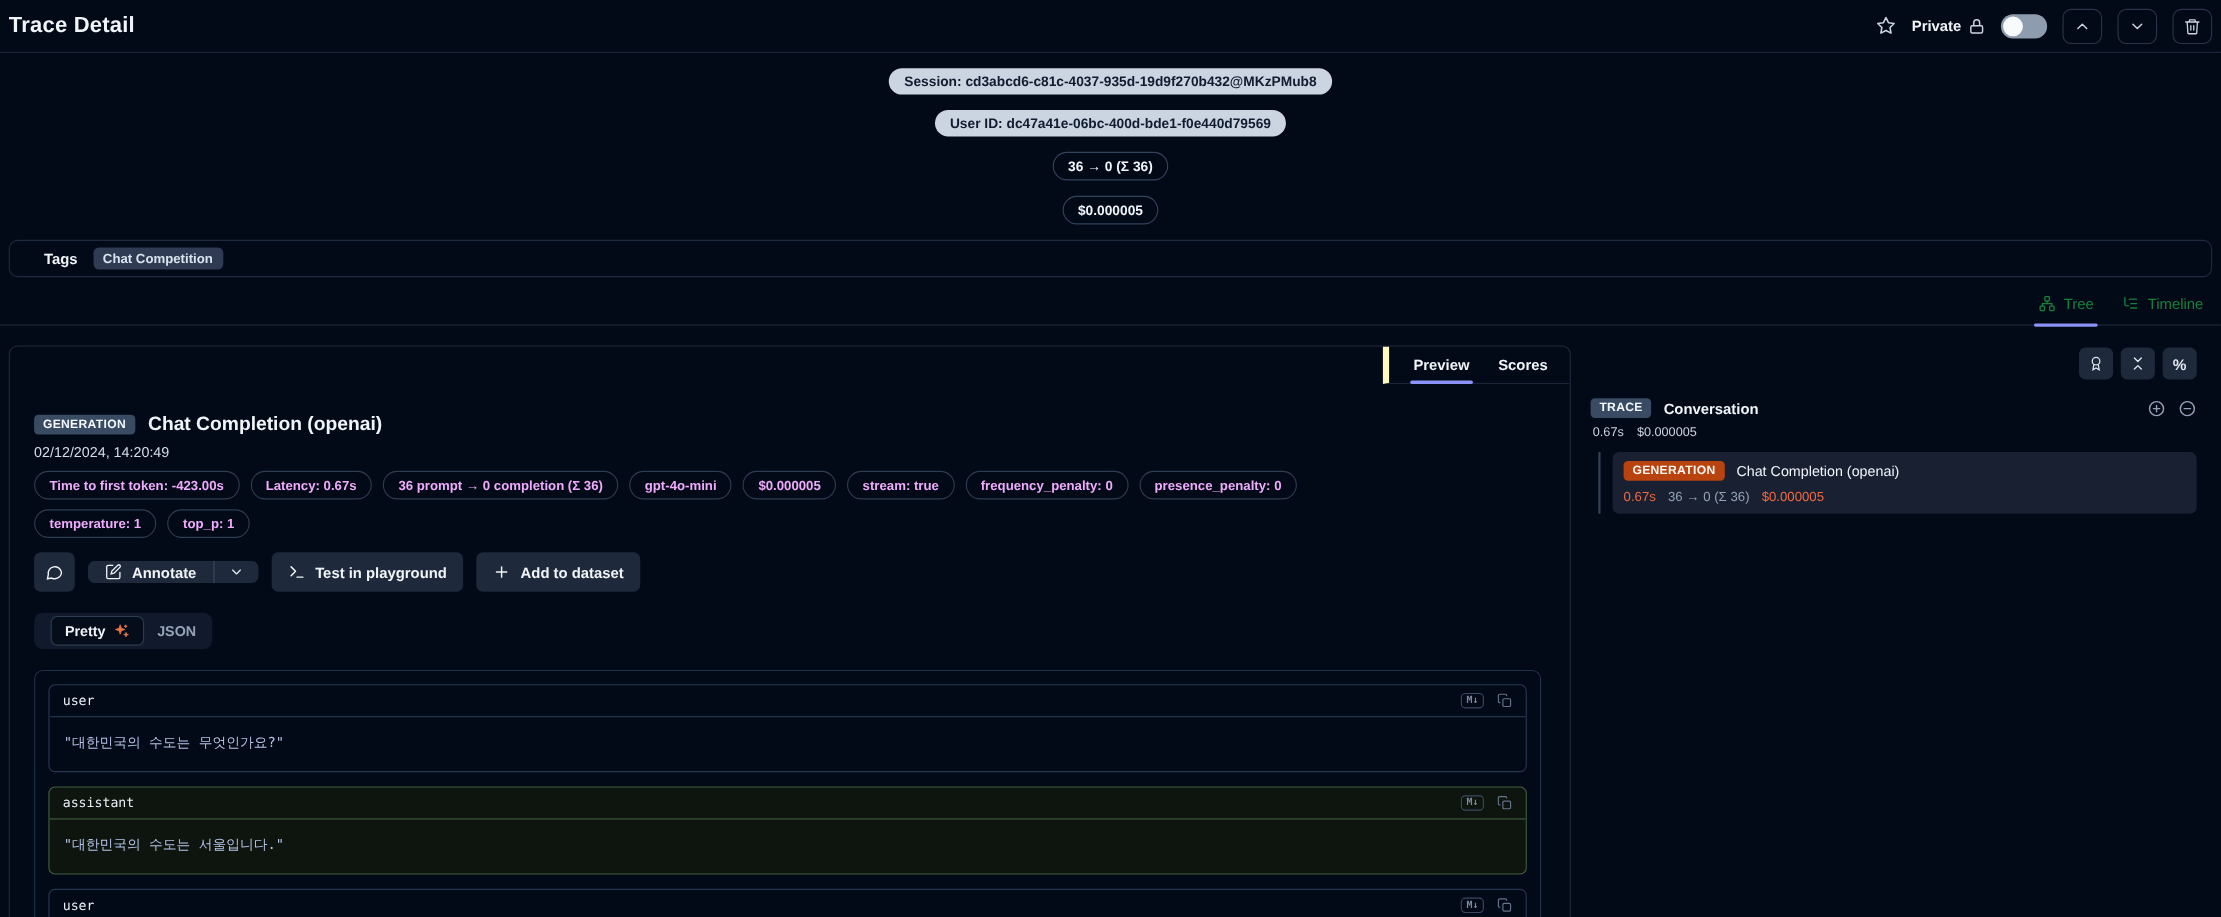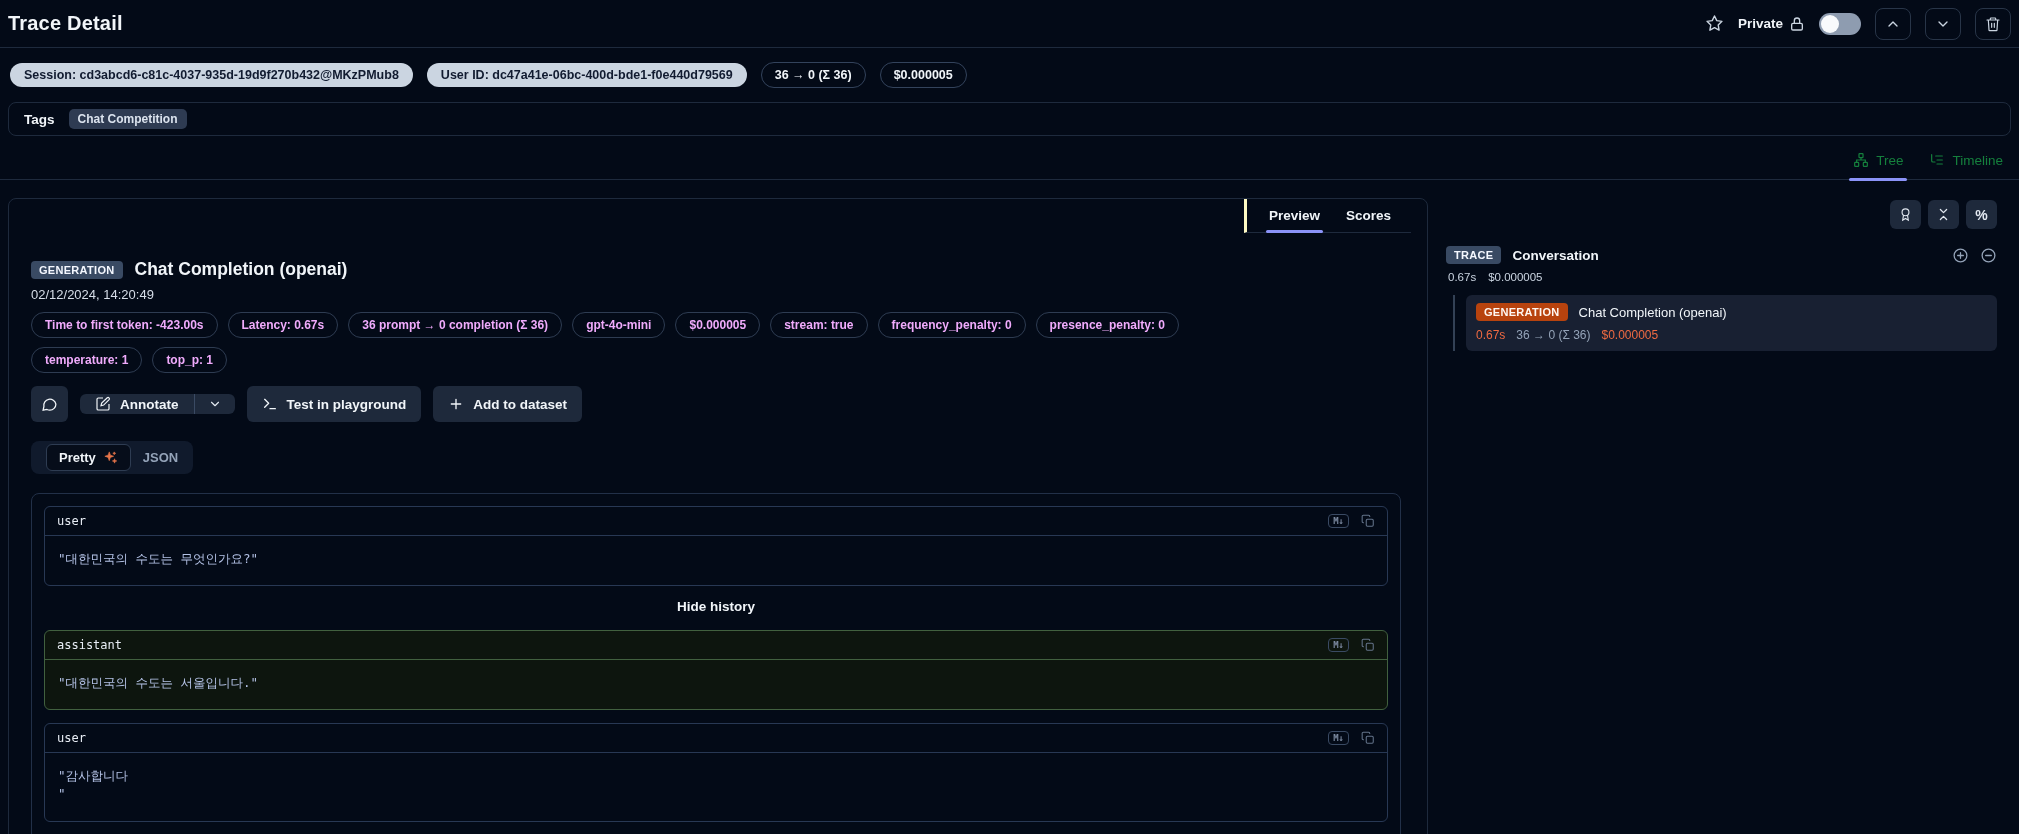--- a/index.html
+++ b/index.html
@@ -17,49 +17,49 @@
   .page-title { font-size:20px; font-weight:bold; letter-spacing:.2px; }
   .header-right { display:flex; align-items:center; gap:14px; }
   .icon-plain { color:#cbd5e1; display:flex; align-items:center; cursor:pointer; }
   .privacy { display:flex; align-items:center; gap:6px; font-weight:bold; font-size:13.5px; }
   .switch { width:42px; height:22px; border-radius:999px; background:#8e9cb0; position:relative; cursor:pointer; }
   .switch .knob { position:absolute; left:2px; top:2px; width:18px; height:18px; border-radius:50%; background:#f8fafc; }
   .sq-btn { width:36px; height:32px; border:1px solid #283548; border-radius:8px; background:transparent;
             display:flex; align-items:center; justify-content:center; color:#cbd5e1; cursor:pointer; }
 
   
-  .meta-row { display:flex; align-items:center; gap:14px; padding:14px 10px 10px 10px; }
+  .meta-row { display:flex; align-items:center; gap:14px; padding:14px 10px 10px 10px;flex-direction:column; }
   .badge-light { background:#cbd5e1; color:#111b30; font-weight:bold; font-size:12.5px;
                  padding:5px 14px; border-radius:999px; white-space:nowrap; cursor:pointer; }
   .badge-outline { border:1px solid #33435c; color:#f1f5f9; font-weight:bold; font-size:12.5px;
                    padding:5px 13px; border-radius:999px; white-space:nowrap; background:transparent; }
 
   
   .tags-row { margin:4px 8px 0 8px; border:1px solid #1e2a3d; border-radius:8px; height:34px;
-              display:flex; align-items:center; gap:14px; padding:0 15px; }
+              display:flex; align-items:center; gap:14px; padding:0 31px; }
   .tags-label { font-weight:bold; font-size:13.5px; }
   .tag-chip { background:#2e3b52; color:#dbe3ee; font-weight:bold; font-size:12px;
               padding:3px 9px; border-radius:5px; cursor:pointer; }
 
   
   .view-tabs { height:44px; display:flex; justify-content:flex-end; align-items:flex-end;
                gap:26px; padding:0 16px; border-bottom:1px solid #1e2a3d; }
   .view-tab { display:flex; align-items:center; gap:7px; padding-bottom:11px; position:relative;
               font-size:13.5px; color:#15803d; cursor:pointer; }
   .view-tab.active::after { content:""; position:absolute; left:-4px; right:-4px; bottom:-2px;
                             height:3px; background:#8b93f8; border-radius:2px; }
 
   
   .content { display:flex; align-items:flex-start; padding:18px 8px 0 8px; }
 
   
   .panel { width:1420px; min-height:650px; border:1px solid #1e2a3d; border-radius:8px;
            position:relative; background:#030a17; }
-  .panel-tabs { position:absolute; top:0; right:16px; height:34px; display:flex; align-items:center; gap:26px;
-                padding:0 20px 0 22px; border-left:3px solid #fef9c3; border-bottom:1px solid #1e2a3d;
+  .panel-tabs { position:absolute; top:0; right:0; height:34px; display:flex; align-items:center; gap:26px;
+                padding:0 20px 0 22px; border-left:6px solid #fef9c3; border-bottom:1px solid #1e2a3d;
                 border-top-right-radius:8px; }
   .panel-tab { font-size:13.5px; font-weight:bold; color:#f1f5f9; position:relative; cursor:pointer;
                height:34px; display:flex; align-items:center; }
   .panel-tab.active::after { content:""; position:absolute; left:-3px; right:-3px; bottom:0;
                              height:3px; background:#8b93f8; border-radius:2px; }
   .panel-body { padding:60px 26px 0 22px; }
 
   .obs-head { display:flex; align-items:center; gap:12px; }
   .type-badge { background:#394a63; color:#f5f8ff; font-weight:bold; font-size:11px;
                 padding:3px 8px; border-radius:4px; letter-spacing:.3px; }
@@ -280,21 +280,20 @@
                 <svg width="14" height="14" viewBox="0 0 24 24" fill="none" stroke="currentColor" stroke-width="1.8">
                     <rect x="9" y="9" width="12" height="12" rx="2"></rect>
                     <path d="M5 15H4a2 2 0 0 1-2-2V4a2 2 0 0 1 2-2h9a2 2 0 0 1 2 2v1"></path>
                   </svg>
               </span>
             </span>
           </div>
           <div class="msg-body">"대한민국의 수도는 무엇인가요?"</div>
         </div>
 
-        <div class="hide-history">Hide history</div>
 
         <div class="msg assistant">
           <div class="msg-head">
             <span class="msg-role">assistant</span>
             <span class="msg-tools">
               <span class="md-chip">M↓</span>
               <span class="icon-plain" style="color:#64748b">
                 <svg width="14" height="14" viewBox="0 0 24 24" fill="none" stroke="currentColor" stroke-width="1.8">
                     <rect x="9" y="9" width="12" height="12" rx="2"></rect>
                     <path d="M5 15H4a2 2 0 0 1-2-2V4a2 2 0 0 1 2-2h9a2 2 0 0 1 2 2v1"></path>

